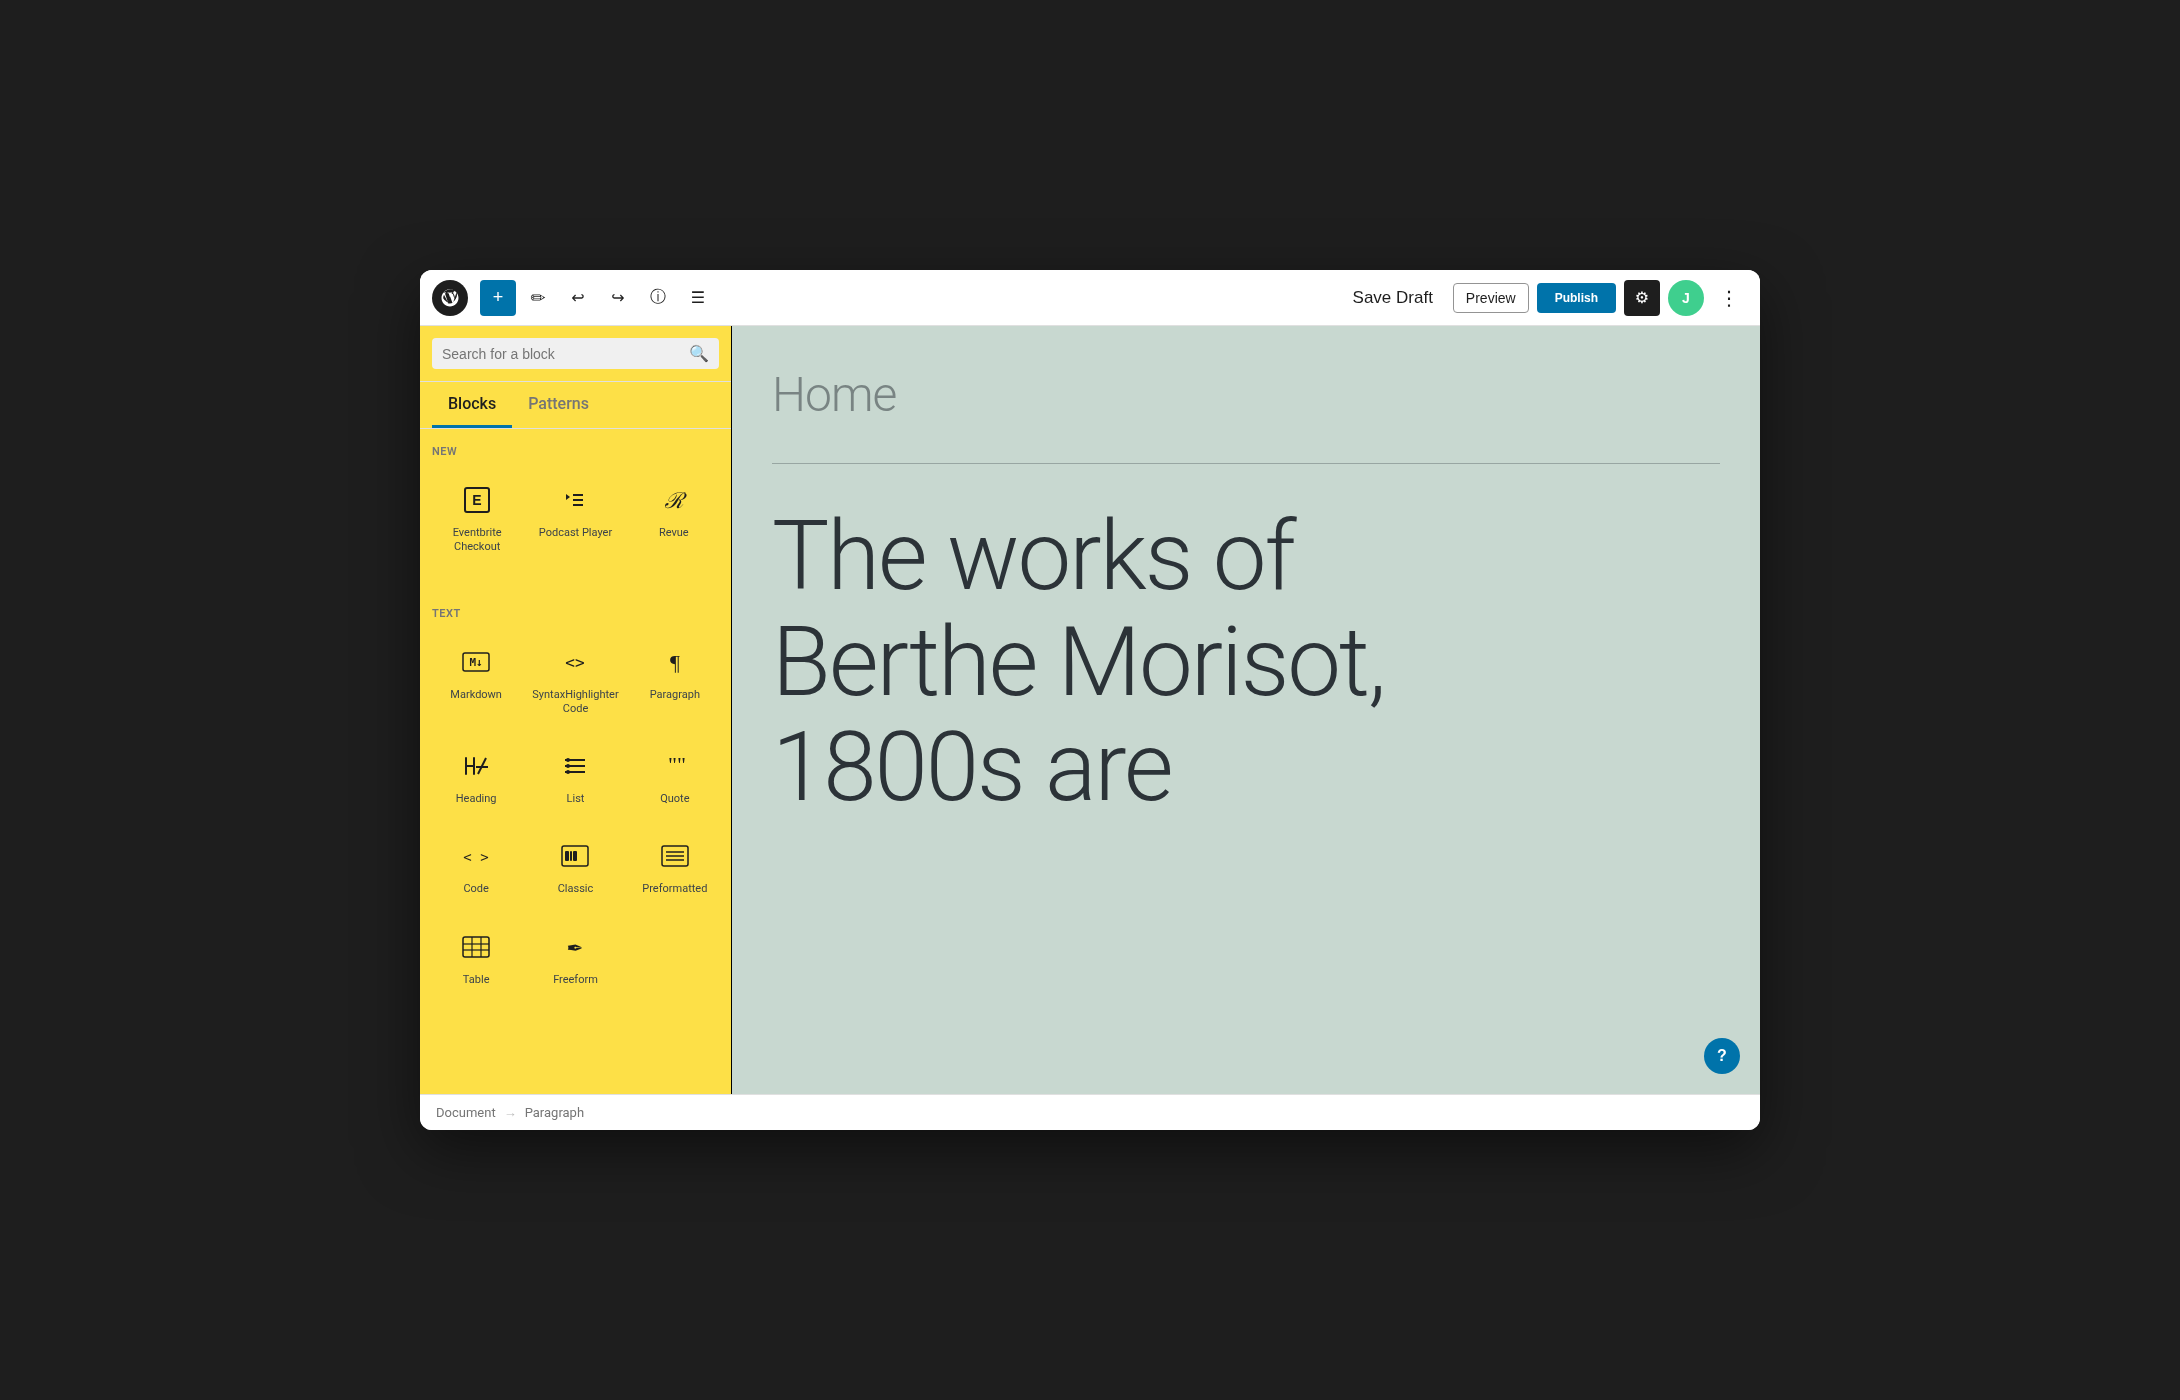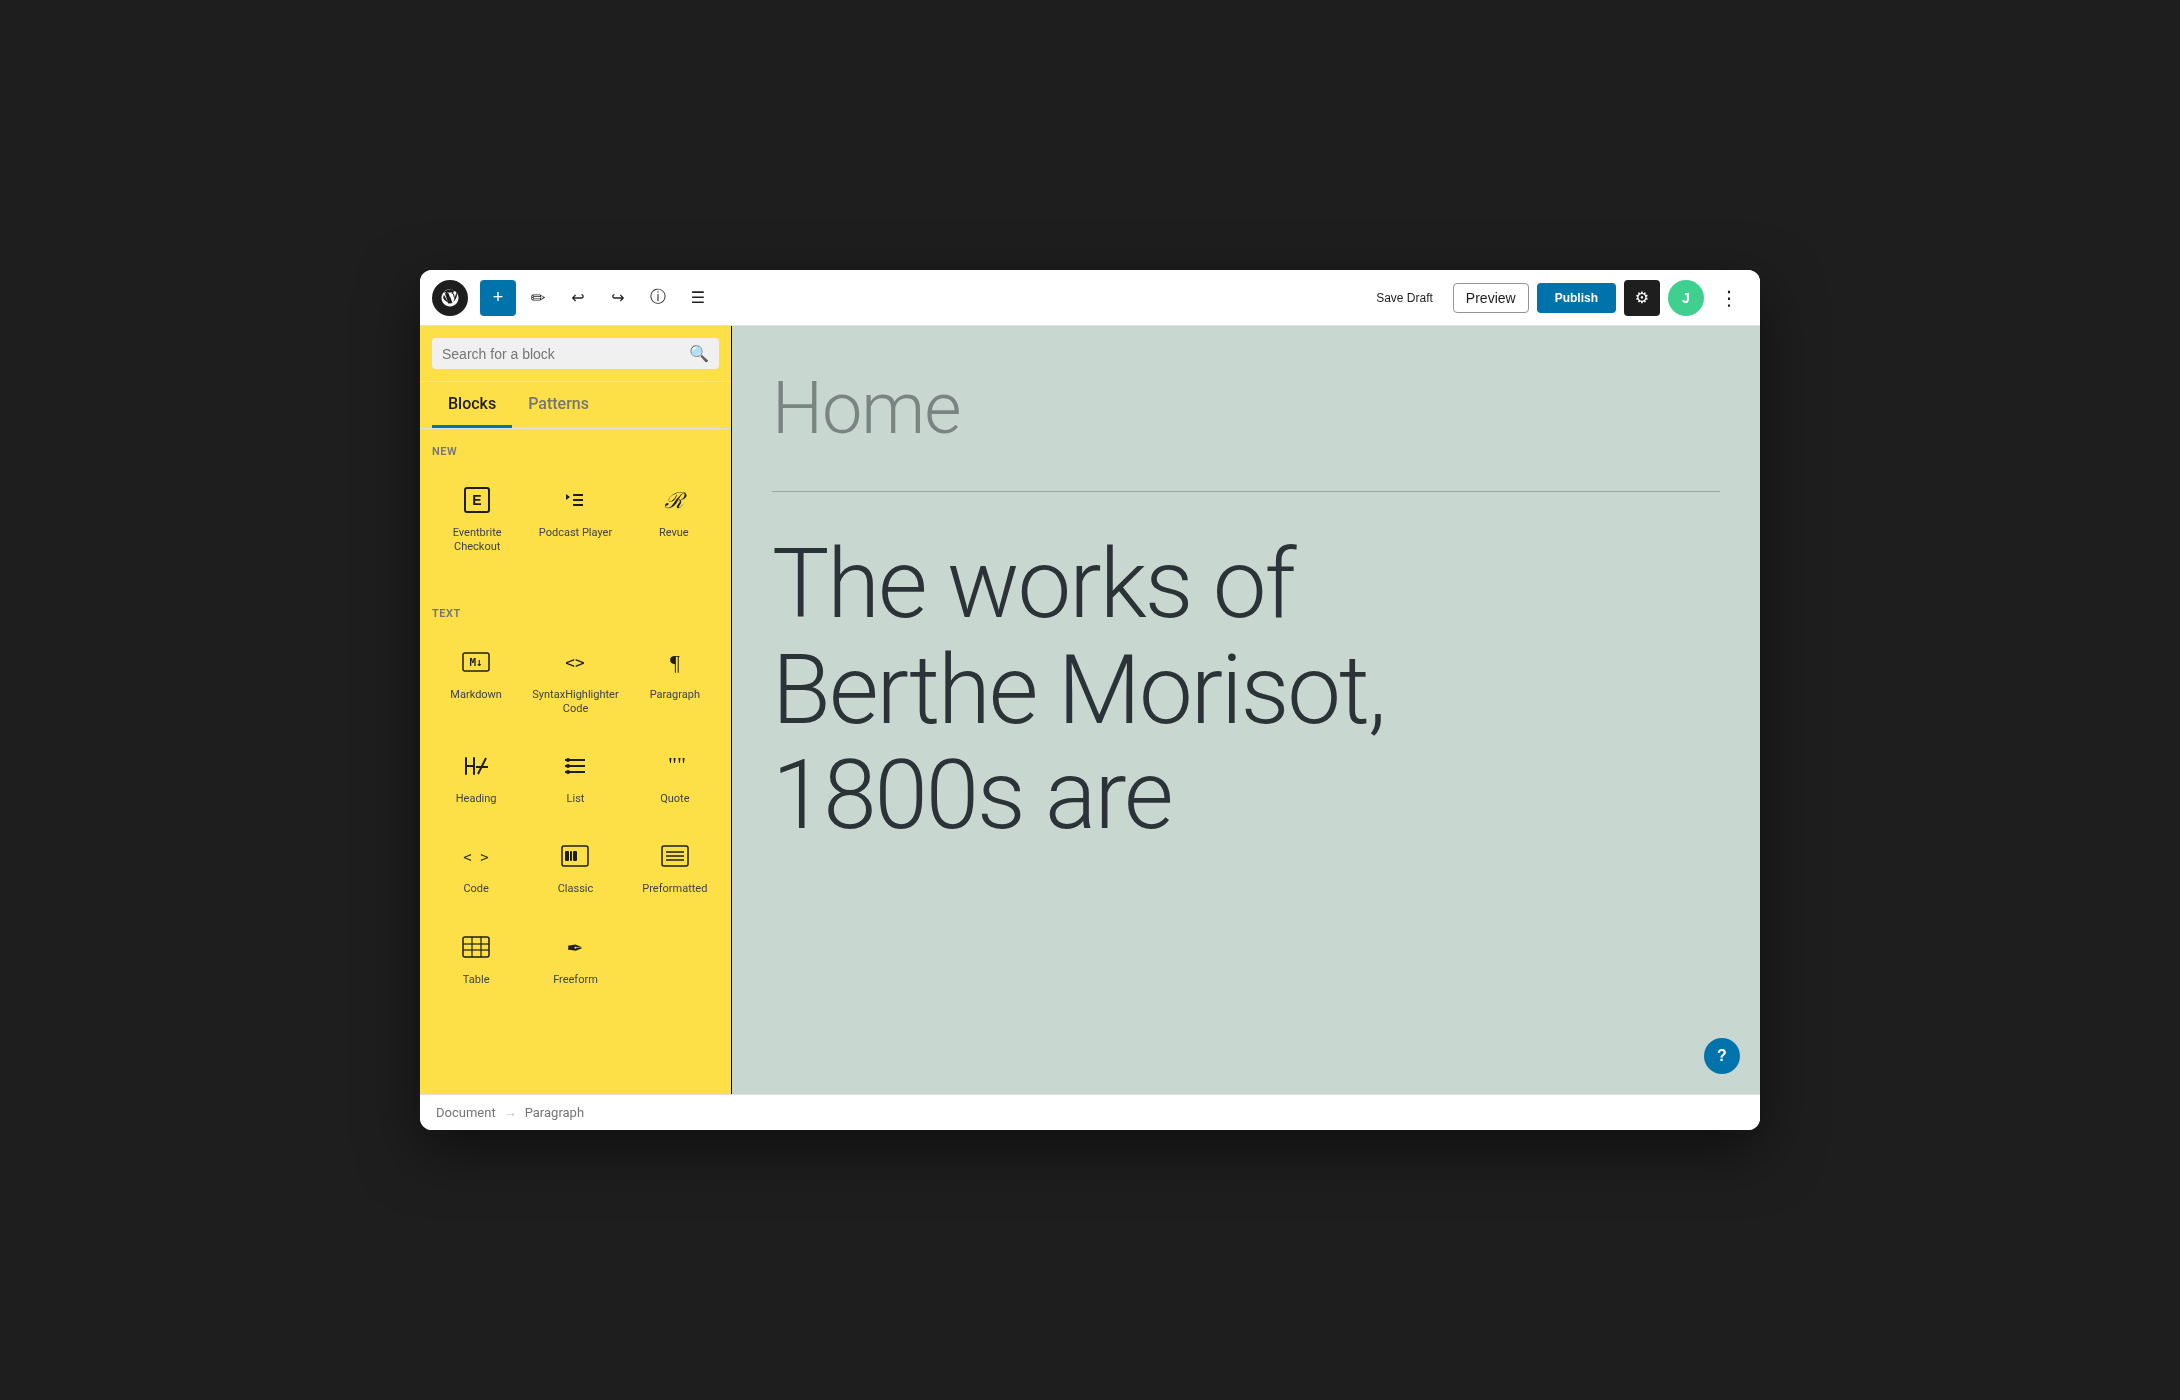--- a/index.html
+++ b/index.html
@@ -66,21 +66,21 @@
     .toolbar-spacer { flex: 1; }
     .toolbar-right {
       display: flex;
       align-items: center;
       gap: 8px;
     }
     .btn-save-draft {
       background: transparent;
       border: none;
       color: #1e1e1e;
-      font-size: 12px;
+      font-size: 17px;
       cursor: pointer;
       padding: 6px 12px;
       border-radius: 4px;
     }
     .btn-preview {
       background: transparent;
       border: 1px solid #949494;
       color: #1e1e1e;
       font-size: 14px;
       cursor: pointer;
@@ -220,21 +220,21 @@
     }
     
     .editor-area {
       flex: 1;
       background: #c8d8d0;
       overflow-y: auto;
       padding: 40px;
       position: relative;
     }
     .editor-title {
-      font-size: 72px;
+      font-size: 48px;
       font-weight: 300;
       color: #2c3338;
       opacity: 0.5;
       margin-bottom: 40px;
       letter-spacing: -1px;
     }
     .editor-divider {
       border: none;
       border-top: 1px solid rgba(44,51,56,0.3);
       margin-bottom: 40px;

